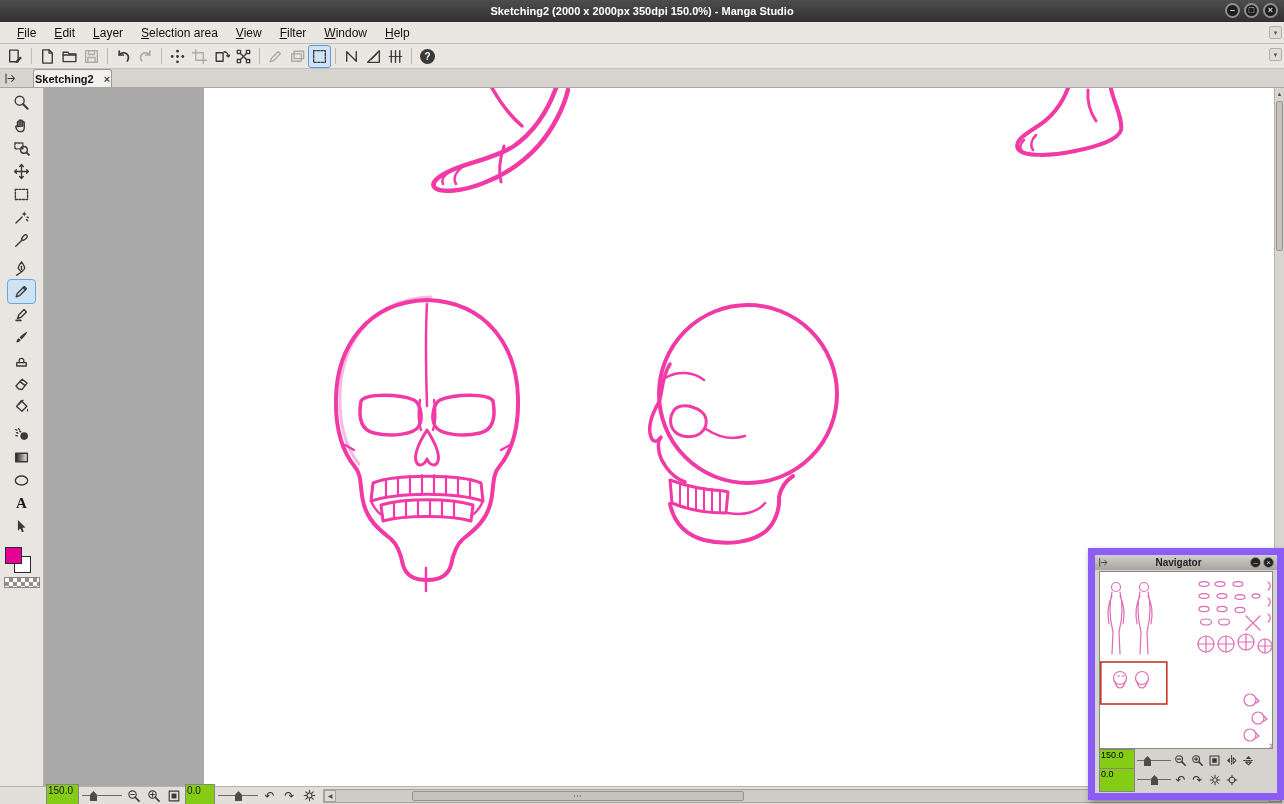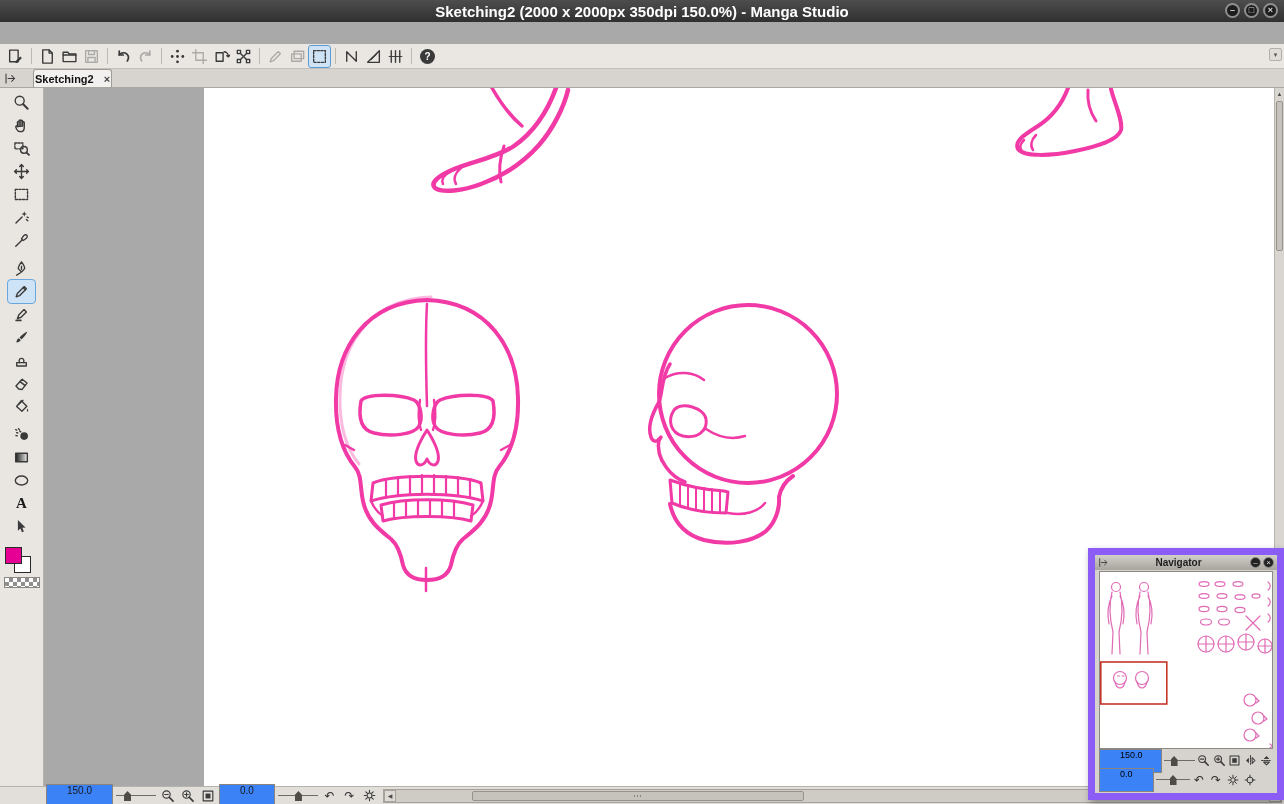--- a/index.html
+++ b/index.html
@@ -3,21 +3,21 @@
 <meta charset="utf-8">
 <style>
   *{box-sizing:border-box;margin:0;padding:0}
   html,body{background:#777}
   .app{position:relative;width:1284px;height:804px;overflow:hidden;background:#a9a9a9;
        font-family:"Liberation Sans","DejaVu Sans",sans-serif;user-select:none}
 
   
   .titlebar{position:absolute;top:0;left:0;right:0;height:22px;
     background:linear-gradient(#4d4d4d,#303030);display:flex;align-items:center;justify-content:center}
-  .title-text{color:#fff;font-size:15px;font-weight:bold}
+  .title-text{color:#fff;font-size:11px;font-weight:bold}
   .win-controls{position:absolute;right:6px;top:3px;display:flex;gap:4px}
   .win-btn{width:15px;height:15px;border-radius:50%;background:#1d1d1d;border:2px solid #8f8f8f;
     color:#d6d6d6;font-size:9px;line-height:10px;text-align:center;font-weight:bold}
 
   
   .bar{position:absolute;left:0;right:0;display:flex;align-items:center;background:#eae7e3;border-bottom:1px solid #c3bfba}
   .menubar{top:22px;height:22px;padding-left:8px;font-size:12px;color:#101010}
   .menu-item{display:block;padding:3px 9px}
   .menu-item::first-letter{text-decoration:underline}
   .collapse-btn{position:absolute;right:2px;top:4px;width:13px;height:13px;font-size:7px;color:#555;
@@ -57,21 +57,21 @@
 
   
   .vscroll{position:absolute;right:0;top:0;width:10px;height:100%;background:#d9d6d1;border-left:1px solid #b6b2ac}
   .v-arrow{height:12px;display:flex;align-items:center;justify-content:center;font-size:6px;color:#4c4c4c}
   .v-arrow.bottom{position:absolute;bottom:0;left:0;right:0}
   .vthumb{position:absolute;left:1px;right:1px;top:13px;height:150px;background:#c6c2bc;border:1px solid #97938c;border-radius:2px}
 
   
   .statusbar{position:absolute;bottom:0;left:0;right:0;height:18px;background:#e2dfdb;border-top:1px solid #b6b2ac;
     display:flex;align-items:center;padding-left:46px;font-size:10px;color:#1a1a1a;gap:3px}
-  .val{background:#3b82f6;border:1px solid #89857e;height:24px;line-height:11px;min-width:33px;padding:0 20px;font-size:10px}
+  .val{background:#84cc16;border:1px solid #89857e;height:24px;line-height:11px;min-width:33px;padding:0 1px;font-size:10px}
   .slider{position:relative;width:40px;height:13px}
   .slider::before{content:"";position:absolute;left:0;right:0;top:6px;height:1px;background:#6e6a64}
   .handle{position:absolute;top:2px;width:7px;height:10px;background:#4f4b46;
     clip-path:polygon(50% 0,100% 38%,100% 100%,0 100%,0 38%)}
   .sbtn{width:17px;height:16px;display:flex;align-items:center;justify-content:center}
   .glyph{font-size:12px;color:#2e2e2e;line-height:1}
   .hscroll{position:relative;flex:1;height:14px;background:#cfccc6;border:1px solid #a6a29c;margin:0 2px;align-self:center}
   .h-arrow{position:absolute;top:0;bottom:0;width:12px;display:flex;align-items:center;justify-content:center;
     font-size:6px;color:#4c4c4c;background:#dedbd6;border:1px solid #a6a29c}
   .h-arrow.left{left:0}.h-arrow.right{right:0}
@@ -102,20 +102,31 @@
 
   <div class="titlebar">
     <span class="title-text">Sketching2 (2000 x 2000px 350dpi 150.0%)  - Manga Studio</span>
     <div class="win-controls">
       <div class="win-btn">–</div>
       <div class="win-btn">□</div>
       <div class="win-btn">×</div>
     </div>
   </div>
 
+  <div class="bar menubar">
+    <span class="menu-item">File</span>
+    <span class="menu-item">Edit</span>
+    <span class="menu-item">Layer</span>
+    <span class="menu-item">Selection area</span>
+    <span class="menu-item">View</span>
+    <span class="menu-item">Filter</span>
+    <span class="menu-item">Window</span>
+    <span class="menu-item">Help</span>
+    <div class="collapse-btn">▾</div>
+  </div>
 
   <div class="bar toolbar">
     <div class="tbtn">
       <svg class="ti" width="17" height="17" viewBox="0 0 16 16">
           <rect x="2.5" y="2" width="8" height="11"></rect>
           <path d="M9.5 14 L14 9.5 12.5 8 8 12.5 8 14z" fill="#3a3a3a" stroke="none"></path>
         </svg>
     </div>
     <div class="sep"></div>
     <div class="tbtn">

